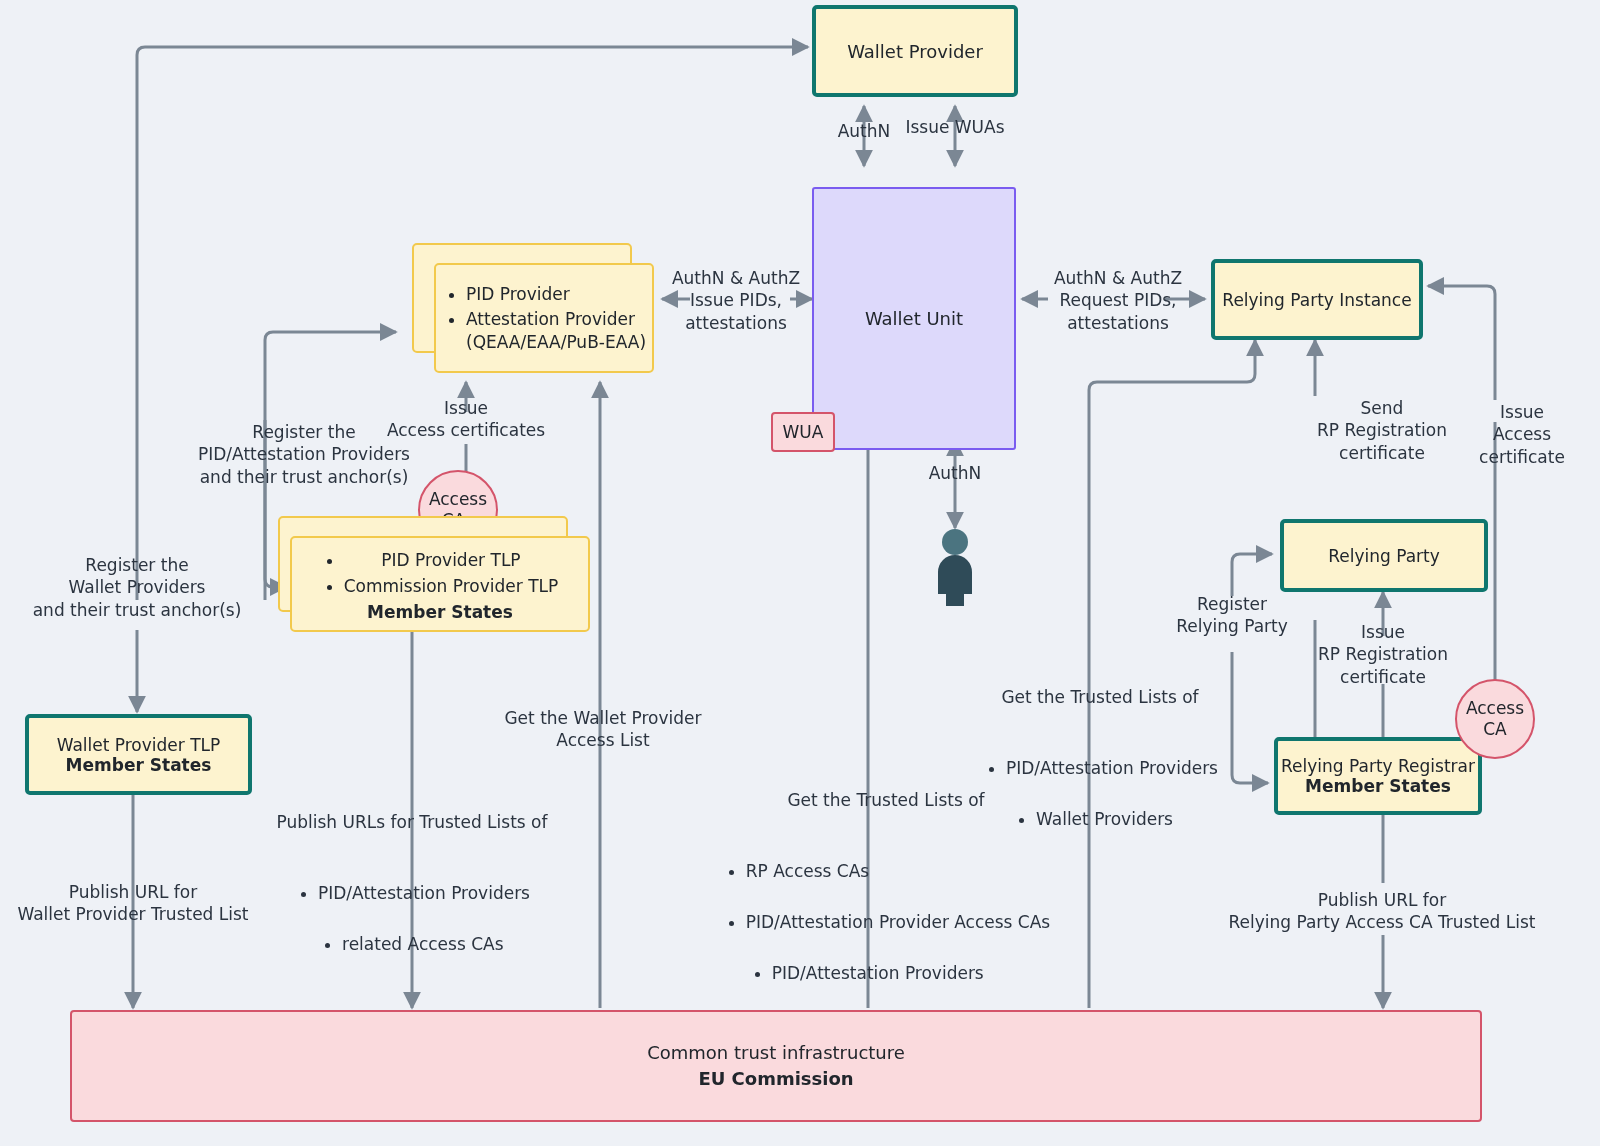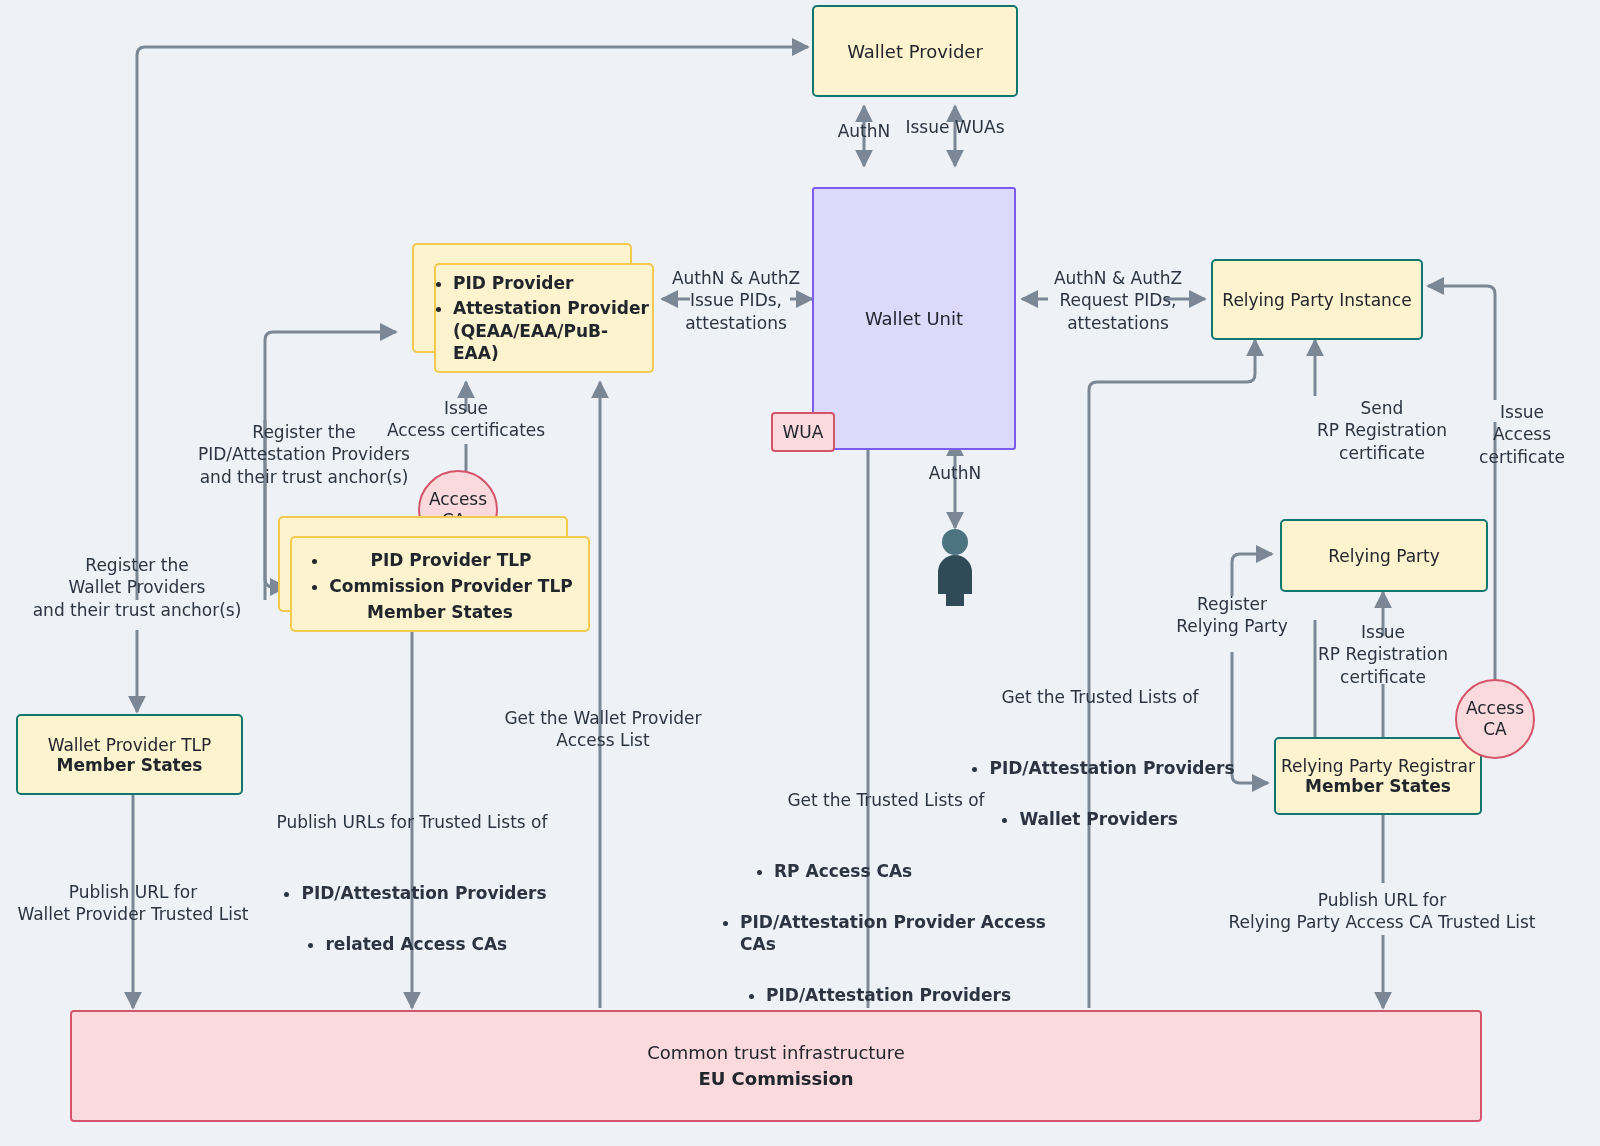--- a/index.html
+++ b/index.html
@@ -6,21 +6,21 @@
   body{
     width:1600px;height:1146px;
     background:#eef1f6;
     font-family:"DejaVu Sans", sans-serif;
     overflow:hidden;
   }
   #stage{position:relative;width:1600px;height:1146px;}
   svg#wires{position:absolute;left:0;top:0;width:1600px;height:1146px;}
   .node{position:absolute;box-sizing:border-box;}
   .boxyellow{
-    background:#fdf3cf;border:2px solid #0f766e;border-radius:5px;
+    background:#fdf3cf;border:4px solid #0f766e;border-radius:5px;
     display:flex;align-items:center;justify-content:center;
     color:#21262c;
   }
   .boxpurple{
     background:#ddd9fb;border:2px solid #7a5cf0;border-radius:3px;
     display:flex;align-items:center;justify-content:center;
     color:#21262c;
   }
   .boxpink{
     background:#fadadd;border:2px solid #d4546a;border-radius:4px;
@@ -35,21 +35,21 @@
   .stackwrap{position:absolute;}
   .stacklayer{
     position:absolute;background:#fdf3cf;border:2px solid #f2c94c;border-radius:5px;
     box-sizing:border-box;
   }
   .stackfront{
     position:absolute;background:#fdf3cf;border:2px solid #f2c94c;border-radius:5px;
     box-sizing:border-box;display:flex;flex-direction:column;
     justify-content:center;color:#21262c;
   }
-  ul.bul{margin:0;padding:0 0 0 17px;list-style:disc;font-weight:bold;}
+  ul.bul{margin:0;padding:0 0 0 30px;list-style:disc;}
   ul.bul li{margin:3px 0;line-height:1.32;}
   .lbl{
     position:absolute;color:#2b3440;line-height:1.32;
     text-align:center;white-space:pre-line;
   }
   .b{font-weight:bold;}
   .f18{font-size:18px;}
   .f17{font-size:17px;}
   .ctr{text-align:center;}
   .person{position:absolute;}
@@ -147,21 +147,21 @@
     <div class="stacklayer" style="left:0;top:0;width:290px;height:96px;"></div>
     <div class="stackfront f17 ctr" style="left:12px;top:20px;width:300px;height:96px;align-items:center;">
       <ul class="bul" style="padding-left:22px;">
         <li>PID Provider TLP</li>
         <li>Commission Provider TLP</li>
       </ul>
       <div class="b" style="text-align:center;margin-top:2px;width:100%;">Member States</div>
     </div>
   </div>
 
-  <div class="node boxyellow f17" style="left:16px;top:714px;width:227px;height:81px;flex-direction:column;">
+  <div class="node boxyellow f17" style="left:25px;top:714px;width:227px;height:81px;flex-direction:column;">
     <div>Wallet Provider TLP</div>
     <div class="b">Member States</div>
   </div>
 
   <div class="node boxyellow f17" style="left:1211px;top:259px;width:212px;height:81px;">
     <span>Relying Party Instance</span>
   </div>
 
   <div class="node boxyellow f17" style="left:1280px;top:519px;width:208px;height:73px;">
     <span>Relying Party</span>
@@ -225,21 +225,21 @@
       <li style="margin-left:24px;">related Access CAs</li>
     </ul>
   </div>
 
   <div class="lbl f17" style="left:488px;top:707px;width:230px;">Get the  Wallet Provider
 Access List</div>
 
   <div class="lbl f17" style="left:716px;top:767px;width:340px;">
     <div>Get the Trusted Lists of</div>
     <ul class="bul" style="display:inline-block;text-align:left;padding-left:24px;">
-      <li style="margin-left:34px;">RP Access CAs</li>
+      <li style="">RP Access CAs</li>
       <li>PID/Attestation Provider Access CAs</li>
       <li style="margin-left:26px;">PID/Attestation Providers</li>
     </ul>
   </div>
 
   <div class="lbl f17" style="left:940px;top:664px;width:320px;">
     <div>Get the Trusted Lists of</div>
     <ul class="bul" style="display:inline-block;text-align:left;padding-left:24px;">
       <li>PID/Attestation Providers</li>
       <li style="margin-left:30px;">Wallet Providers</li>

